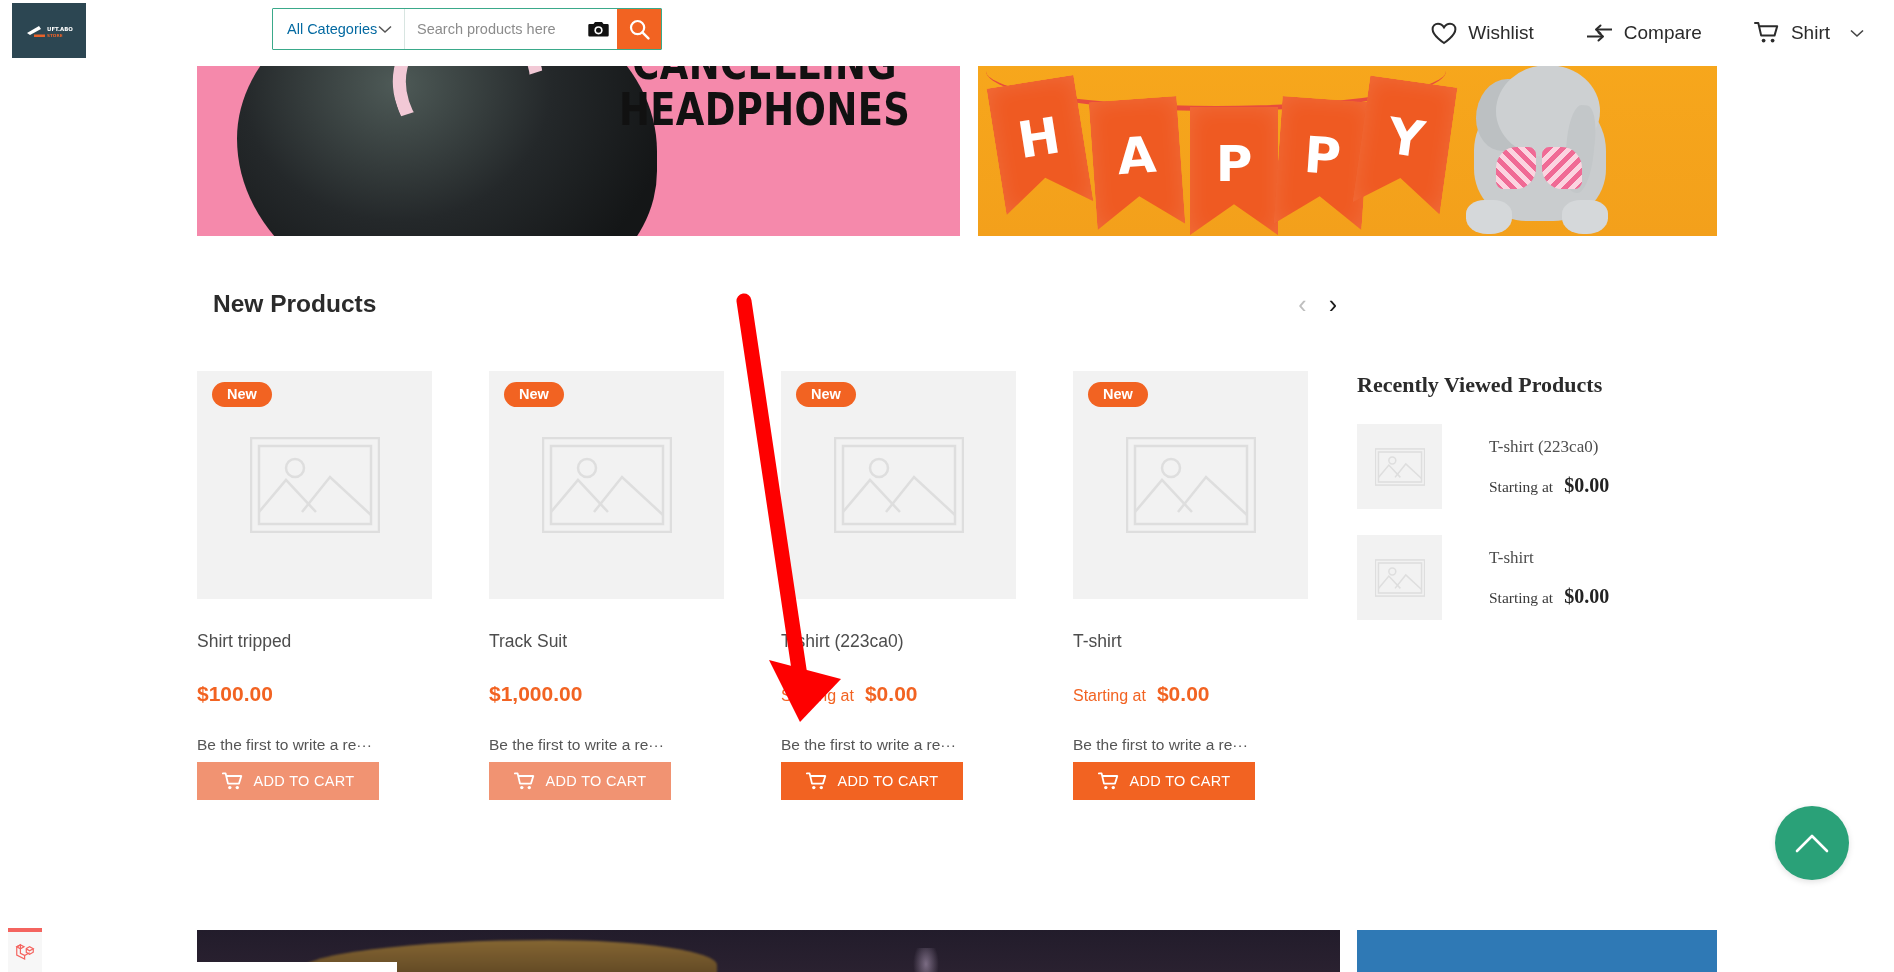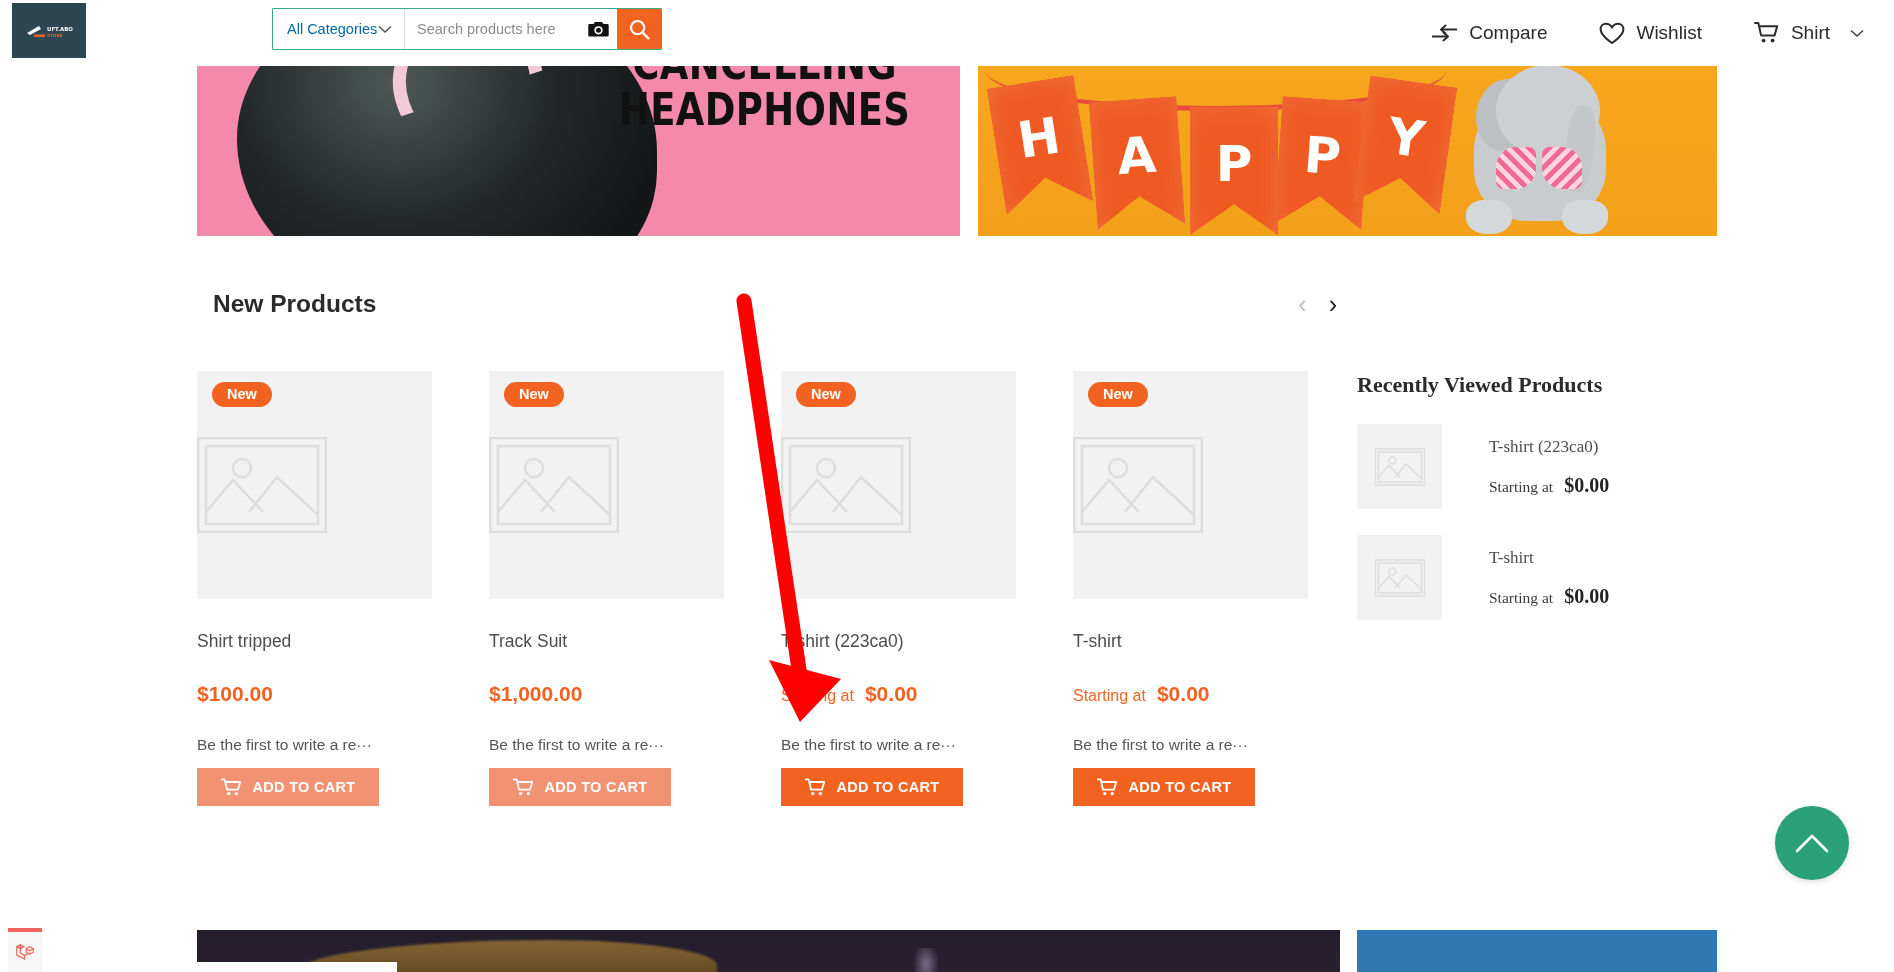--- a/index.html
+++ b/index.html
@@ -185,41 +185,41 @@
 
   .prod-grid {
     position: absolute; top: 81px; left: 0;
     display: flex; gap: 0;
   }
   .prod-card { width: 292px; margin-right: 0; }
   .prod-card + .prod-card { margin-left: 0; }
   .prod-thumb {
     position: relative; width: 235px; height: 228px;
     background: #f2f2f2;
-    display: flex; align-items: center; 
+    display: flex; align-items: center; justify-content: center;
   }
   .badge-new {
     position: absolute; left: 15px; top: 11px;
     background: #f26322; color: #fff;
     font-size: 14.5px; font-weight: 700;
     padding: 4px 15px 5px; border-radius: 13px;
   }
   .ph-icon { opacity: 1; }
   .prod-name {
     margin-top: 32px; font-size: 17.5px; color: #4d4d4d; font-weight: 400;
   }
   .prod-price-row { margin-top: 30px; display: flex; align-items: baseline; gap: 11px; }
   .starting-at { font-size: 16px; color: #f26322; }
   .price { font-size: 21px; font-weight: 700; color: #f26322; }
   .review-line { margin-top: 30px; font-size: 15.5px; color: #555; }
   .atc-btn {
-    margin-top: 14px; width: 182px; height: 38px;
+    margin-top: 8px; width: 182px; height: 38px;
     border: none; cursor: pointer;
     display: flex; align-items: center; justify-content: center; gap: 11px;
-    color: #fff; font-size: 14.5px; font-weight: 700; letter-spacing: 0.3px;
+    color: #fff; font-size: 14.5px; font-weight: 400; letter-spacing: 0.3px;
     font-family: "Liberation Sans", sans-serif;
   }
   .atc-muted { background: #f19372; }
   .atc-bright { background: #f26322; }
 
   
   .recently {
     position: absolute; top: 372px; left: 1357px; width: 420px; font-family: Liberation Serif, serif;
   }
   .rv-title { font-size: 22px; font-weight: 700; color: #2b2b2b; }
@@ -323,34 +323,34 @@
       <svg width="21" height="21" viewBox="0 0 21 21">
         <circle cx="8.6" cy="8.6" r="6.6" fill="none" stroke="#fff" stroke-width="2.2"></circle>
         <line x1="13.4" y1="13.4" x2="19.4" y2="19.4" stroke="#fff" stroke-width="2.4" stroke-linecap="round"></line>
       </svg>
     </button>
   </div>
 
   <div class="header-nav">
 
     <div class="nav-item">
+      <svg width="26" height="23" viewBox="0 0 26 23">
+        <path d="M13 21 C13 21 1.6 13.6 1.6 7.2 C1.6 3.9 4.1 1.7 7 1.7 C9.4 1.7 11.6 3.2 13 5.4 C14.4 3.2 16.6 1.7 19 1.7 C21.9 1.7 24.4 3.9 24.4 7.2 C24.4 13.6 13 21 13 21 Z" fill="none" stroke="#2b2b2b" stroke-width="2"></path>
+      </svg>
+      <span class="lbl">Wishlist</span>
+    </div>
+
+    <div class="nav-item">
       <svg width="27" height="20" viewBox="0 0 27 20">
         <line x1="1" y1="13.5" x2="17" y2="13.5" stroke="#2b2b2b" stroke-width="2"></line>
         <polyline points="12.5,9.5 17,13.5 12.5,17.5" fill="none" stroke="#2b2b2b" stroke-width="2" stroke-linecap="round" stroke-linejoin="round"></polyline>
         <line x1="26" y1="6.5" x2="10" y2="6.5" stroke="#2b2b2b" stroke-width="2"></line>
         <polyline points="14.5,2.5 10,6.5 14.5,10.5" fill="none" stroke="#2b2b2b" stroke-width="2" stroke-linecap="round" stroke-linejoin="round"></polyline>
       </svg>
       <span class="lbl">Compare</span>
-    </div>
-
-    <div class="nav-item">
-      <svg width="26" height="23" viewBox="0 0 26 23">
-        <path d="M13 21 C13 21 1.6 13.6 1.6 7.2 C1.6 3.9 4.1 1.7 7 1.7 C9.4 1.7 11.6 3.2 13 5.4 C14.4 3.2 16.6 1.7 19 1.7 C21.9 1.7 24.4 3.9 24.4 7.2 C24.4 13.6 13 21 13 21 Z" fill="none" stroke="#2b2b2b" stroke-width="2"></path>
-      </svg>
-      <span class="lbl">Wishlist</span>
     </div>
 
     <div class="nav-item">
       <svg width="26" height="24" viewBox="0 0 26 24">
         <path d="M1 2 L4.3 2 L7.2 14.6 L20.5 14.6 L23.2 5.2 L5.2 5.2" fill="none" stroke="#2b2b2b" stroke-width="2" stroke-linejoin="round" stroke-linecap="round"></path>
         <circle cx="9.6" cy="19.6" r="1.9" fill="#2b2b2b"></circle>
         <circle cx="18.6" cy="19.6" r="1.9" fill="#2b2b2b"></circle>
       </svg>
       <span class="lbl">Shirt</span>
       <span class="cart-chev">

